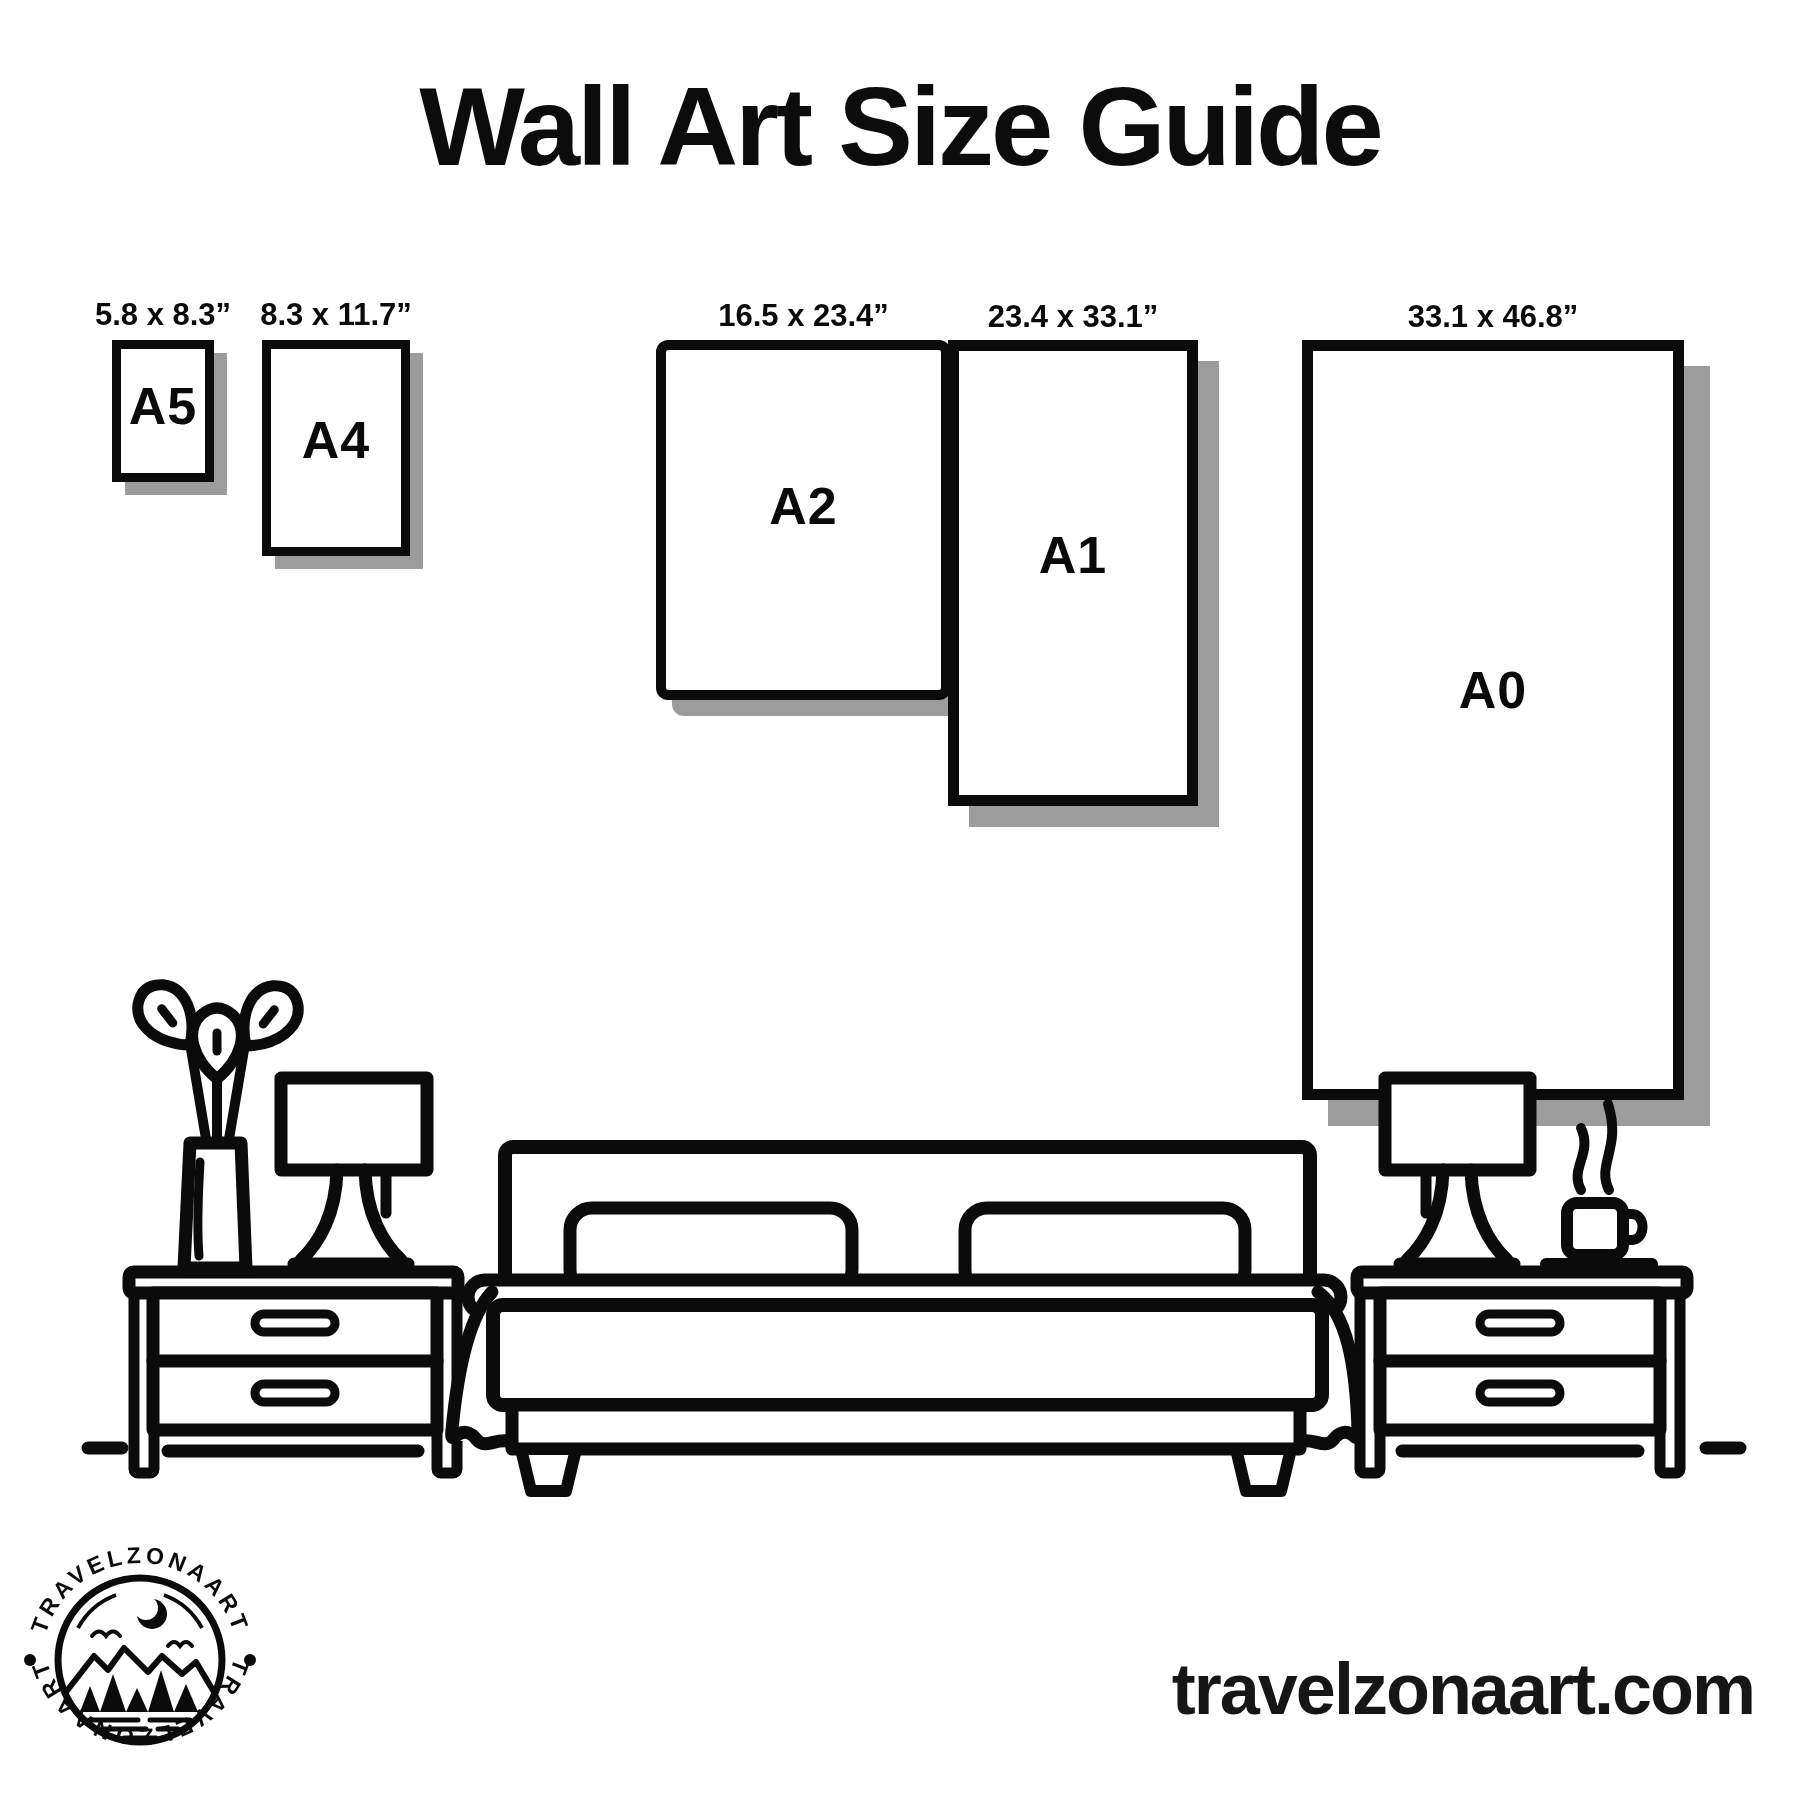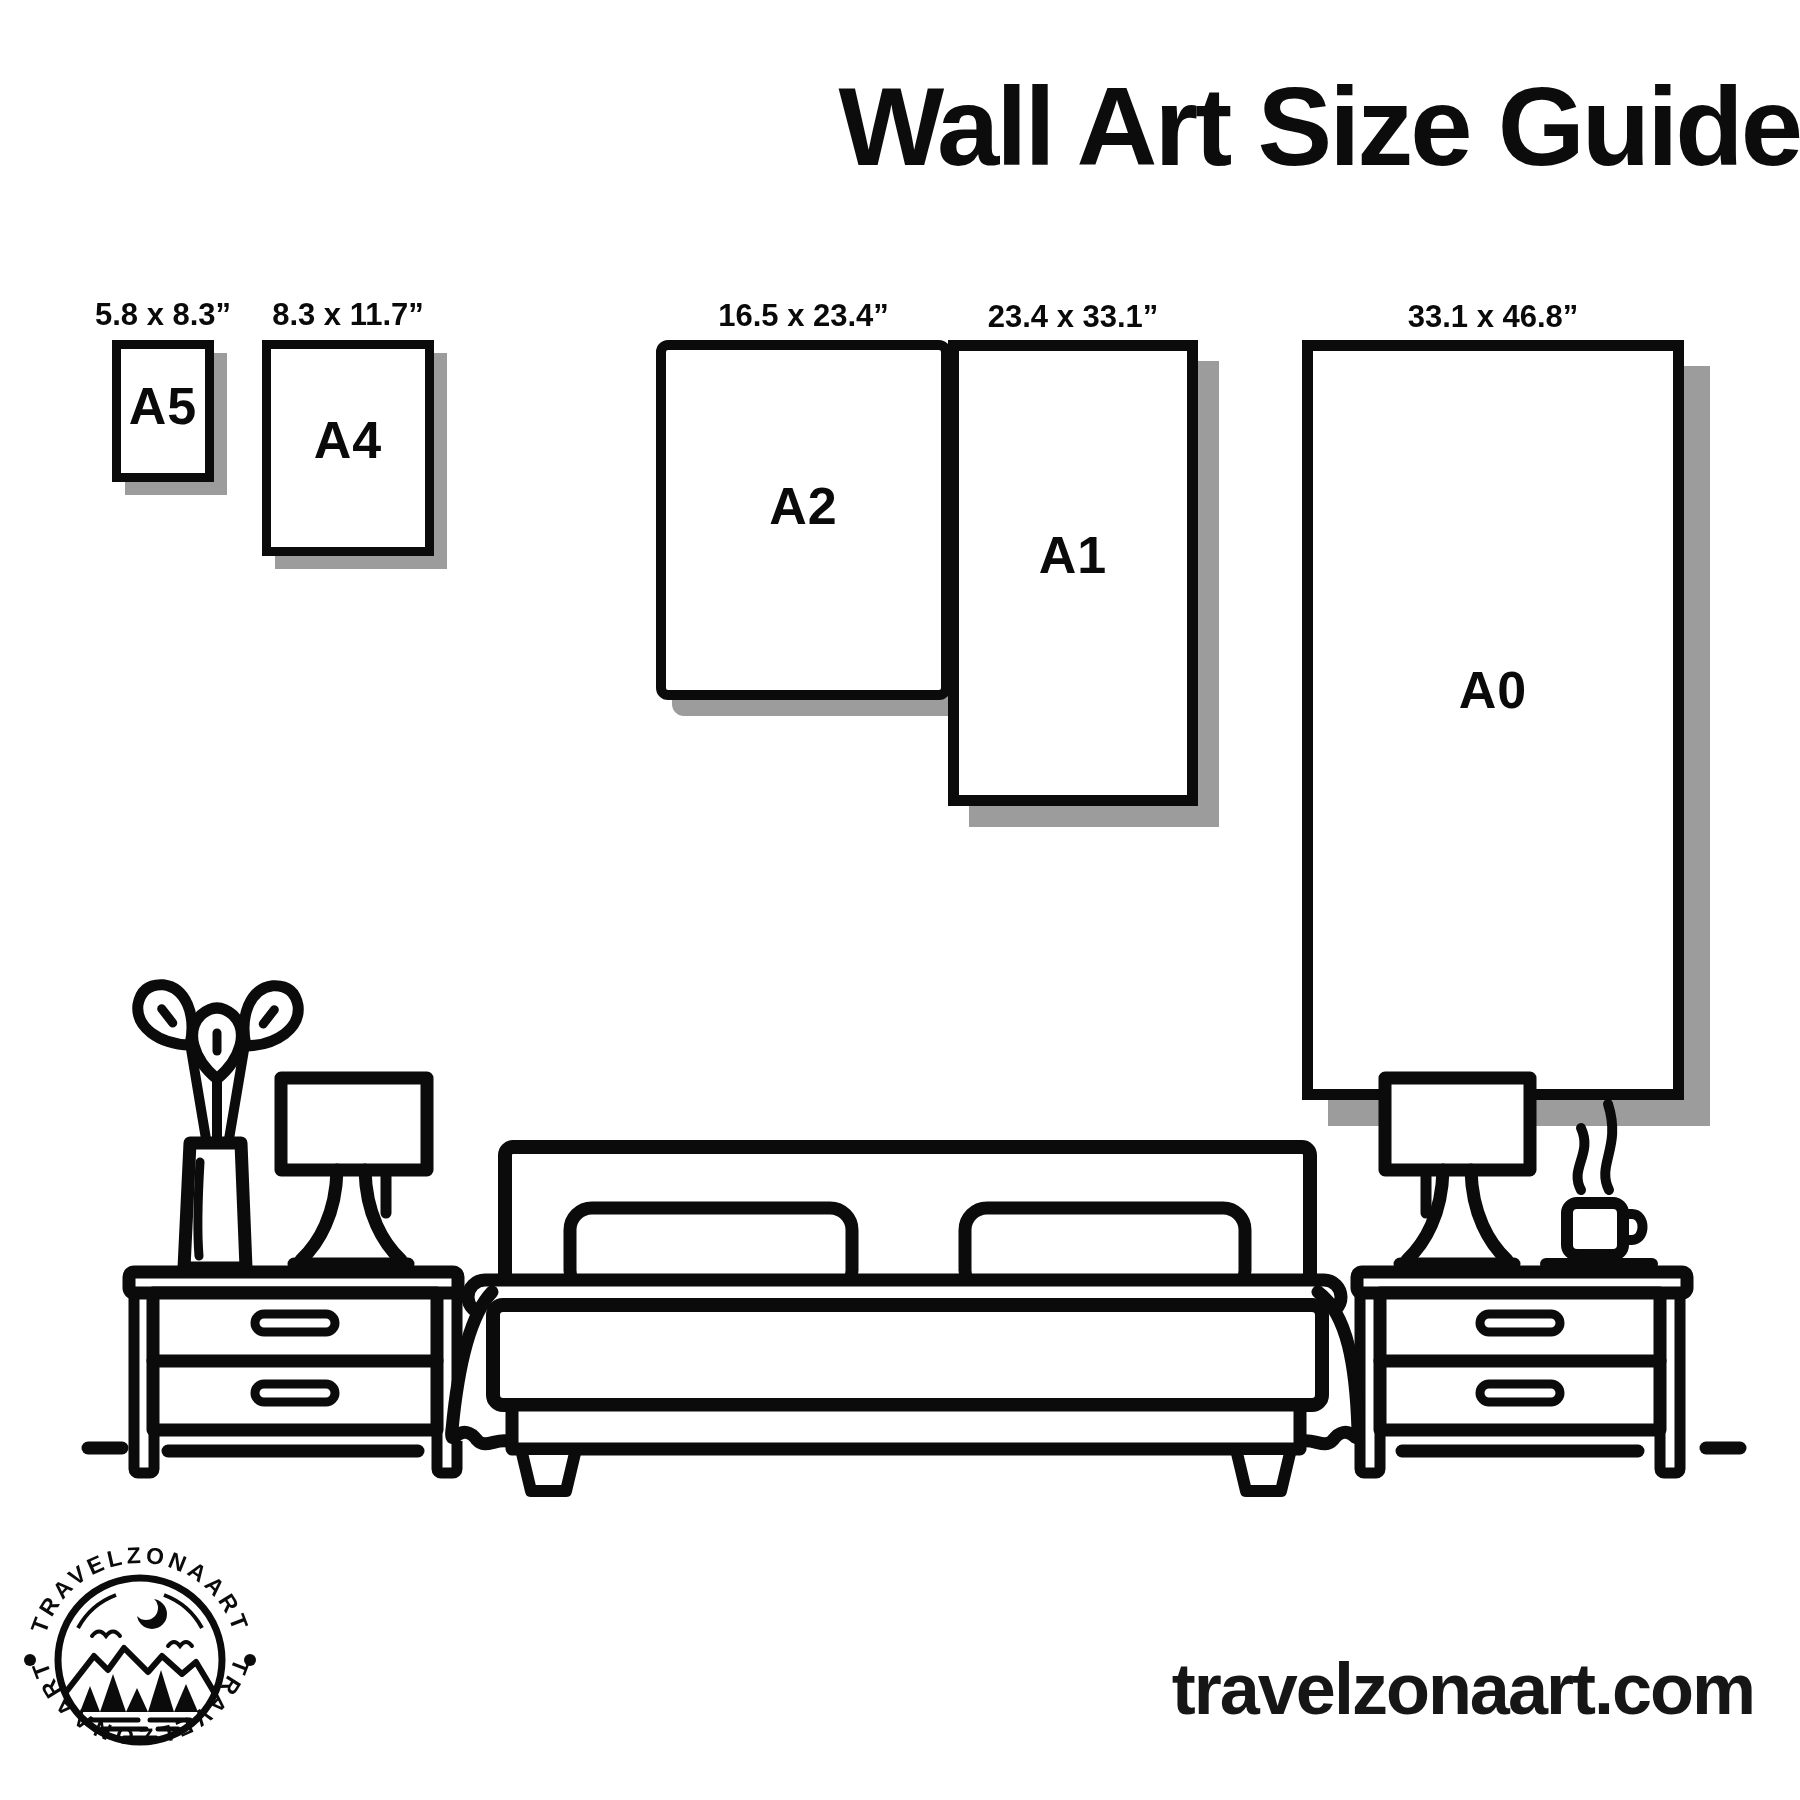--- a/index.html
+++ b/index.html
@@ -13,36 +13,36 @@
   .canvas{
     position:relative;
     width:1800px;height:1800px;
     background:var(--bg);
     font-family:"Liberation Sans", sans-serif;
     overflow:hidden;
   }
   .page-title{
     position:absolute;
     top:62px;left:0;width:100%;
-    text-align:right;
+    text-align:center;
     font-size:112px;
     font-weight:700;
     letter-spacing:-3px;
     color:#0c0c0c;
   }
   
   .frame{
     position:absolute;
     top:340px;
     background:#fff;
     border:9px solid var(--ink);
     padding-left:35px;
   }
   .f-a5{left:112px;width:102px;height:142px;box-shadow:13px 13px 0 var(--shadow);}
-  .f-a4{left:262px;width:172px;height:216px;box-shadow:13px 13px 0 var(--shadow);}
+  .f-a4{left:262px;width:148px;height:216px;box-shadow:13px 13px 0 var(--shadow);}
   .f-a3{left:438px;width:188px;height:270px;box-shadow:15px 15px 0 var(--shadow);}
   .f-a2{left:656px;width:295px;height:360px;border-width:10px;box-shadow:16px 16px 0 var(--shadow);border-radius:12px;}
   .f-a1{left:948px;width:250px;height:466px;border-width:11px;box-shadow:21px 21px 0 var(--shadow);}
   .f-a0{left:1302px;width:382px;height:760px;border-width:11px;box-shadow:26px 26px 0 var(--shadow);}
   .frame-dims{
     position:absolute;
     top:-52px;left:50%;
     transform:translateX(-50%);
     white-space:nowrap;
     font-size:31px;

